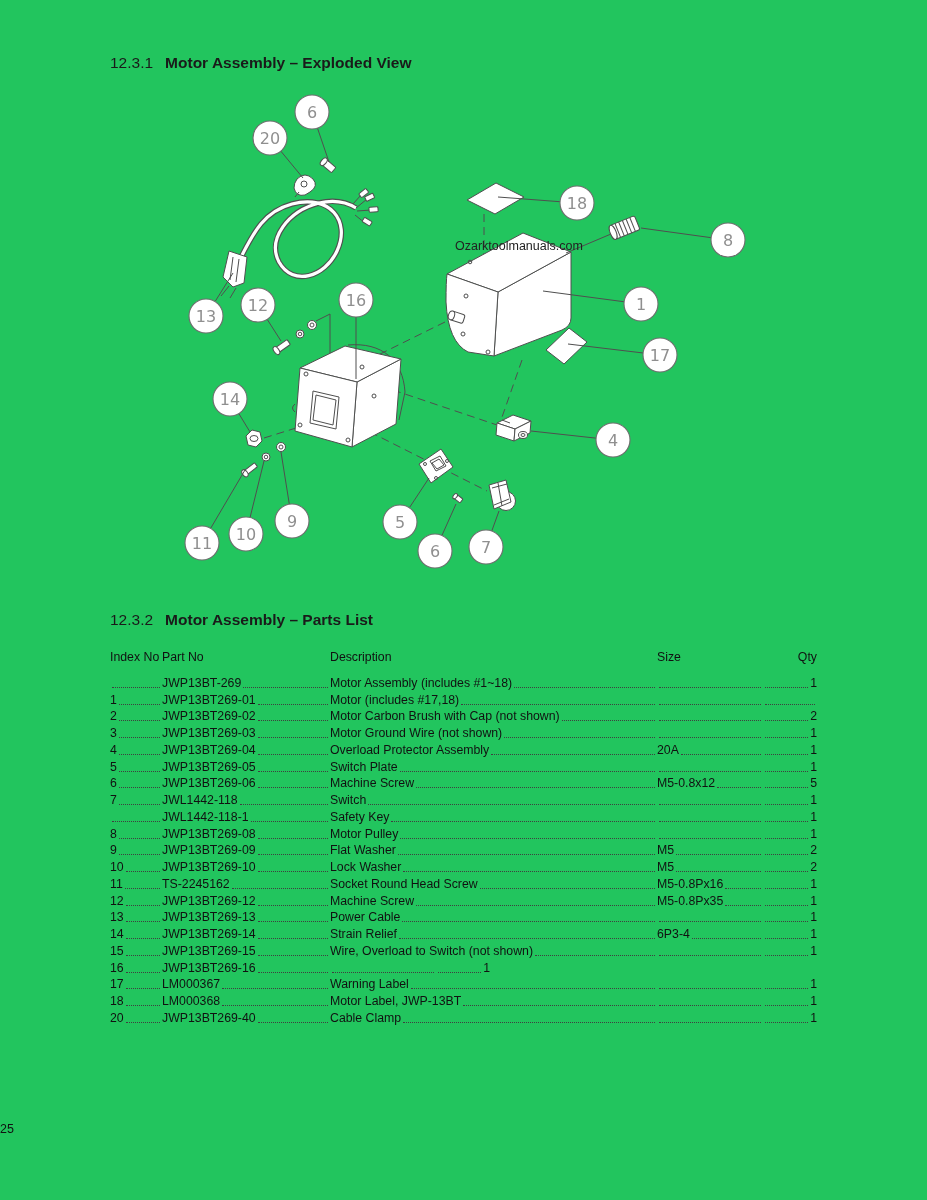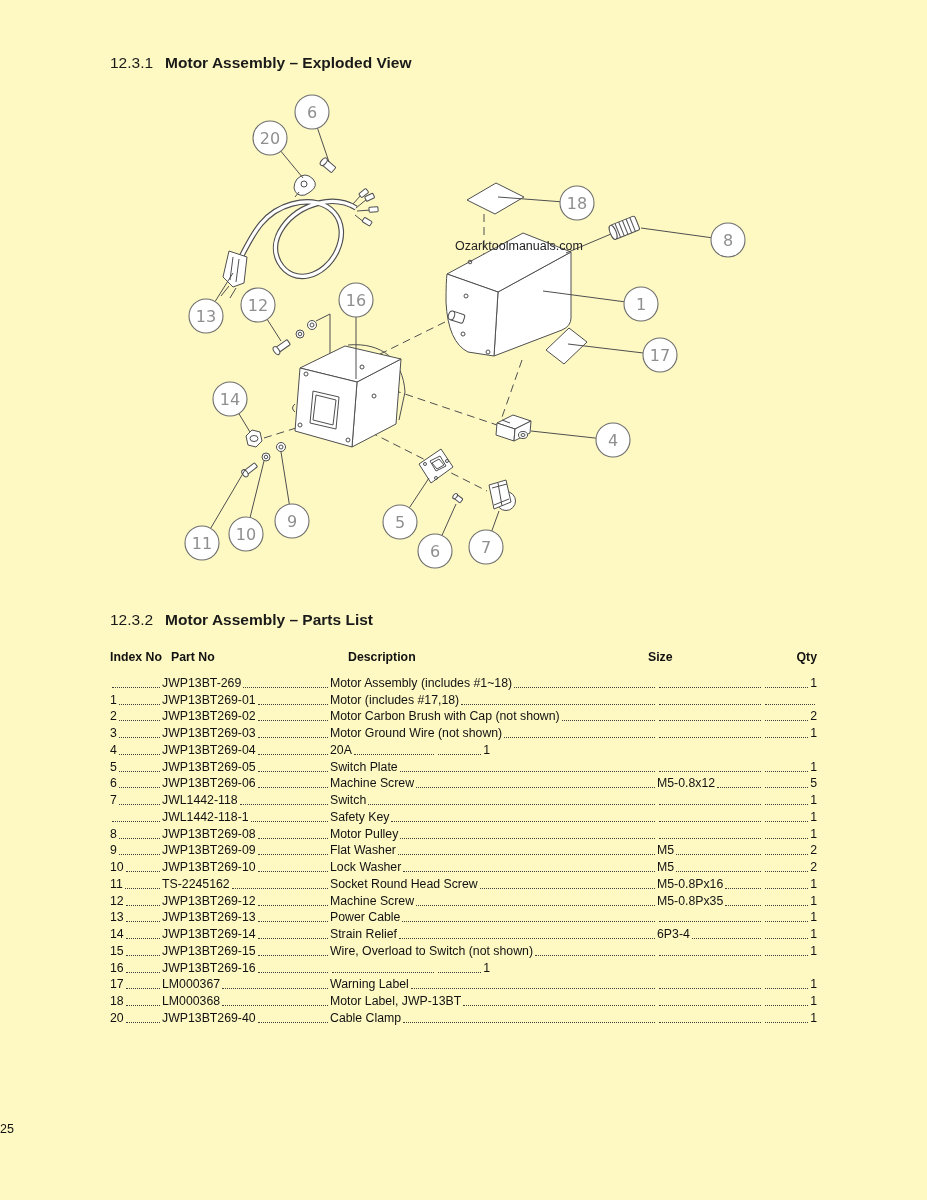--- a/index.html
+++ b/index.html
@@ -1,39 +1,39 @@
 <!DOCTYPE html>
 <html><head>
 <meta charset="utf-8">
 <style>
   * { margin:0; padding:0; box-sizing:border-box; }
   html,body { background:#ffffff; }
   body { font-family:"Liberation Sans", sans-serif; color:#1a1a1a; }
-  .page { position:relative; width:927px; height:1200px; background:#fef9c3; overflow:hidden; }
+  .page { position:relative; width:927px; height:1200px; background:#22c55e; overflow:hidden; }
 
   .sec-title { position:absolute; left:110px; font-size:15.5px; white-space:nowrap; }
   .sec-title .num { font-weight:400; margin-right:12px; }
   .sec-title .ttl { font-weight:700; }
   #sec1 { top:54px; }
   #sec2 { top:611px; }
 
   #diagram { position:absolute; left:0; top:0; width:927px; height:600px; }
   #diagram path, #diagram polygon, #diagram rect, #diagram ellipse, #diagram circle, #diagram line, #diagram polyline {
     stroke:#4f4f4f; stroke-width:1; fill:none;
   }
   #diagram .f { fill:#ffffff; }
   #diagram .dash { stroke-dasharray:8 5; }
   #diagram .cable-out { stroke-width:5.5; stroke:#4f4f4f; }
   #diagram .cable-in { stroke-width:3.2; stroke:#ffffff; }
   #diagram .co-circle { fill:#ffffff; stroke:#6e6e6e; stroke-width:1.1; }
   #diagram .co-num { fill:#8f8f8f; font-size:16px; font-family:"DejaVu Sans", sans-serif; stroke:none; }
   #diagram .wm { font-size:12.5px; fill:#222; stroke:none; font-family:"Liberation Sans", sans-serif; }
 
   .ptable { position:absolute; left:110px; top:650px; width:707px; font-size:12.3px; color:#111; }
-  .thead { display:flex; font-weight:700; margin-bottom:10px;gap:9px; }
+  .thead { display:flex; font-weight:400; margin-bottom:10px; }
   .trow { display:flex; height:16.75px; line-height:15px; align-items:flex-end; }
   .c-index { flex:0 0 52px; display:flex; }
   .c-part  { flex:0 0 168px; display:flex; }
   .c-desc  { flex:1 1 auto; display:flex;text-align:right; }
   .c-size  { flex:0 0 106px; display:flex; }
   .c-qty   { flex:0 0 54px; display:flex; }
   .c-qty .val { text-align:right; }
   .thead .c-qty { justify-content:flex-end; }
   .val { white-space:nowrap; }
   .lead { flex:1 1 auto; height:0; border-bottom:1.7px dotted #3f3f3f; align-self:flex-end; margin:0 2px 3px 2px; min-width:4px; }
@@ -358,20 +358,24 @@
 
     <div class="trow">
       <div class="c-index">
             <span class="val">4</span>
             <span class="lead"></span>
           </div>
       <div class="c-part">
             <span class="val">JWP13BT269-04</span>
             <span class="lead"></span>
           </div>
+      <div class="c-desc">
+            <span class="val">Overload Protector Assembly</span>
+            <span class="lead"></span>
+          </div>
       <div class="c-size">
             <span class="val">20A</span>
             <span class="lead"></span>
           </div>
       <div class="c-qty">
             <span class="lead"></span>
             <span class="val">1</span>
           </div>
     </div>
 

